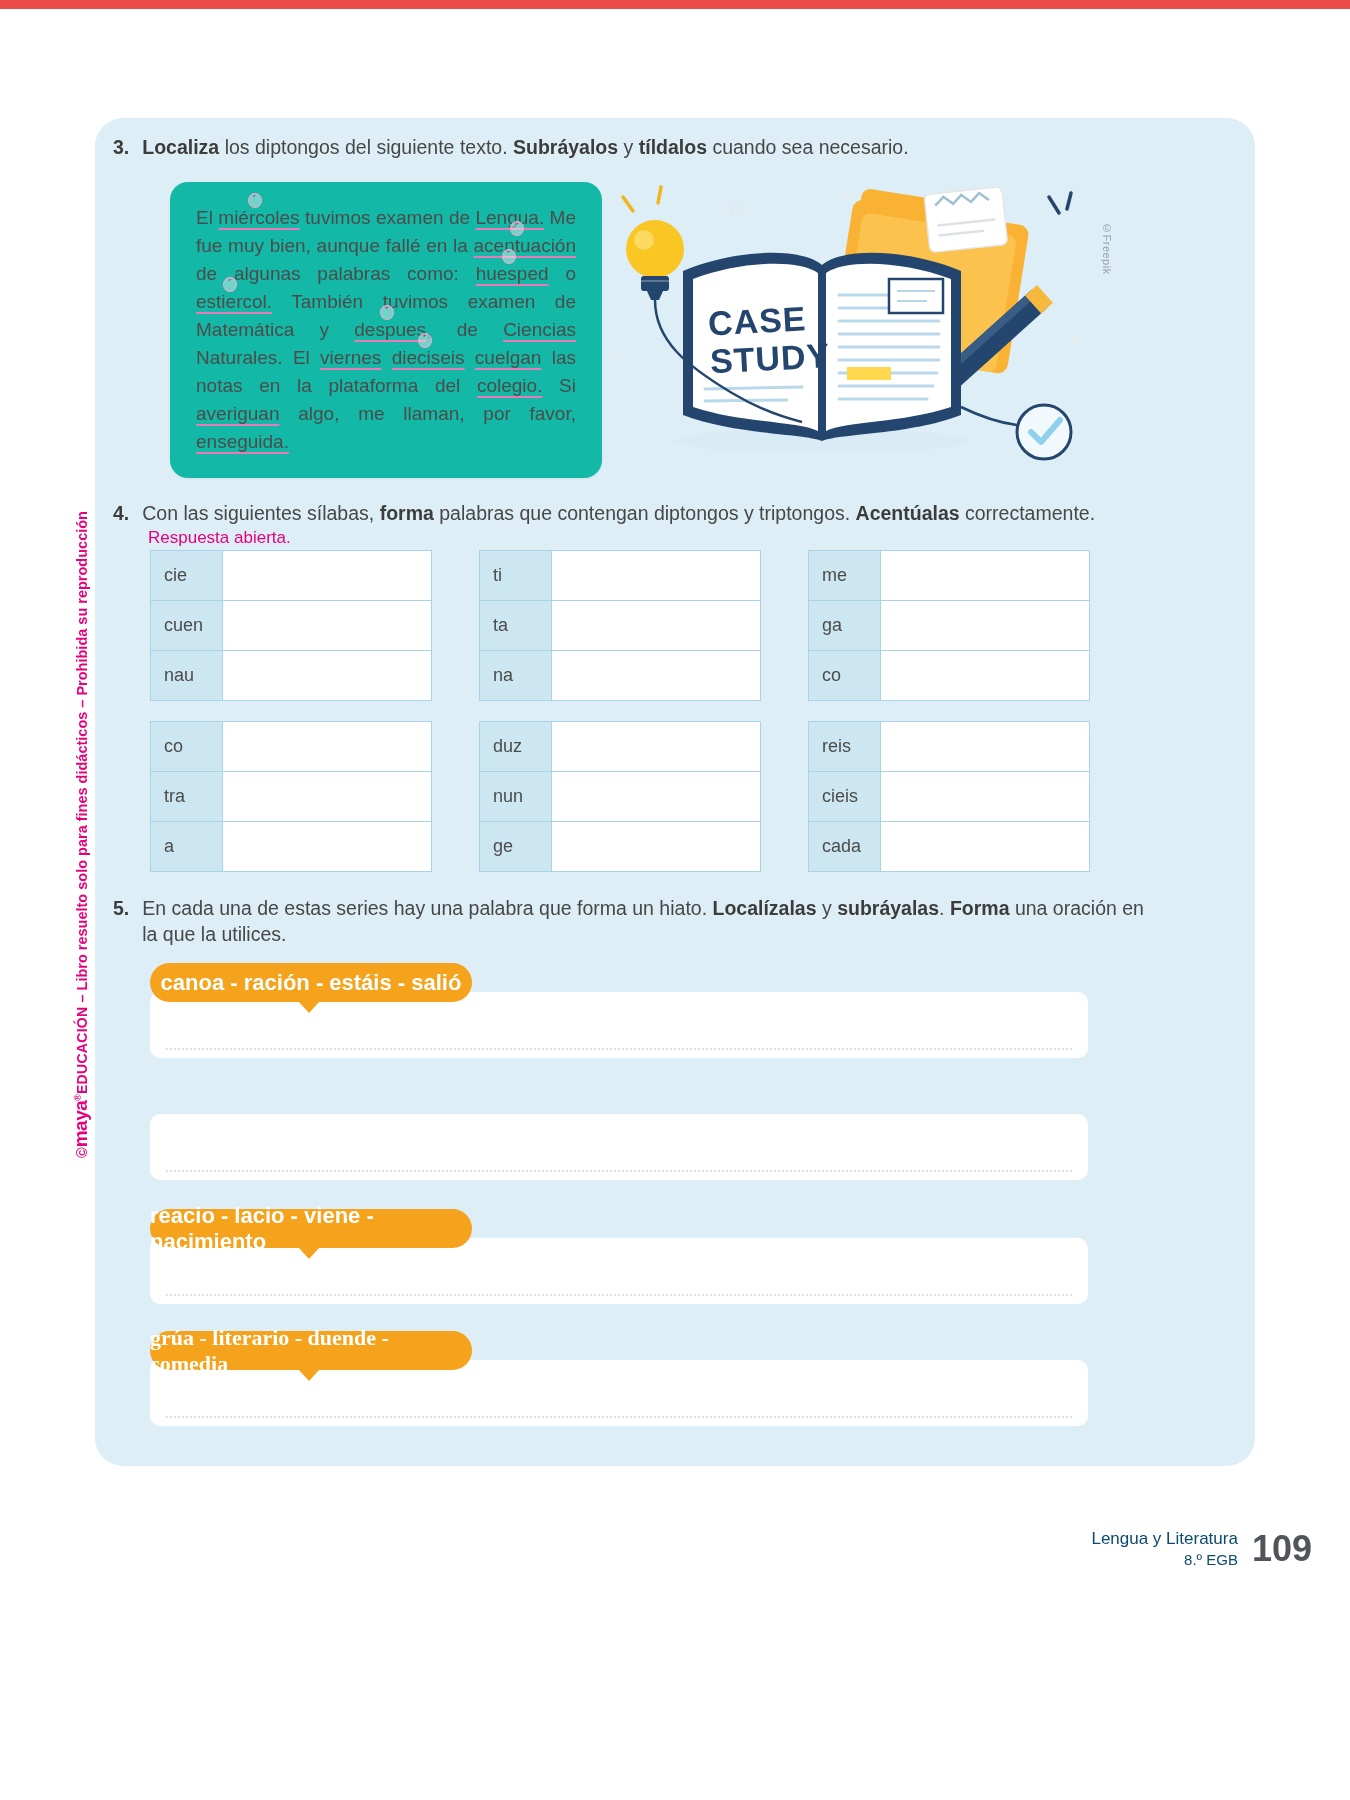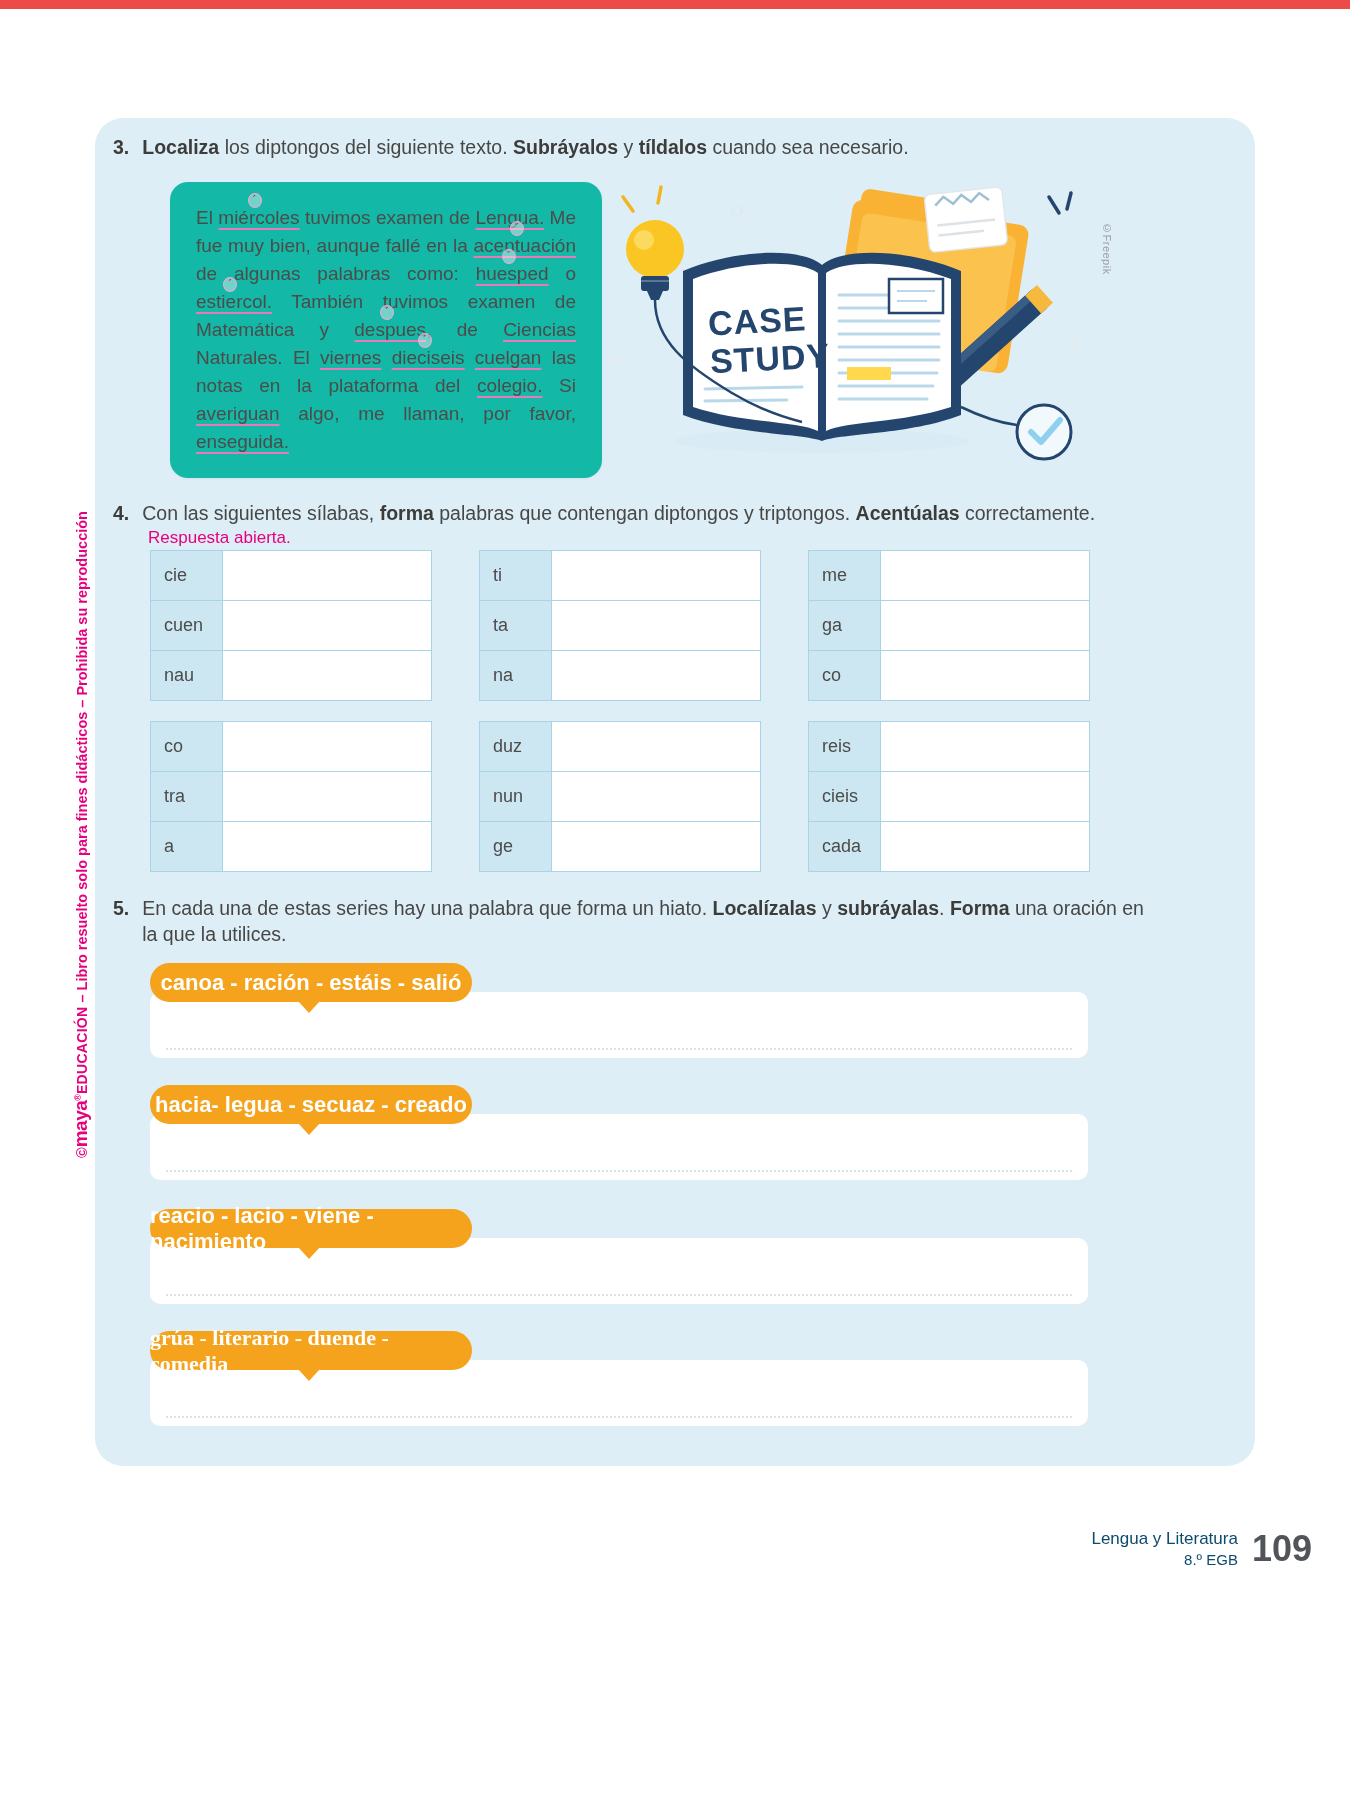--- a/index.html
+++ b/index.html
@@ -273,23 +273,20 @@
           <div class="write-line"></div>
         </div>
       <div class="banner">
           <span>canoa - ración - estáis - salió</span>
         </div>
     </div>
     <div class="series" style="top:967px;">
       <div class="box">
           <div class="write-line"></div>
         </div>
-      <div class="banner">
-          <span>hacia- legua - secuaz - creado</span>
-        </div>
     </div>
     <div class="series" style="top:1091px;">
       <div class="box">
           <div class="write-line"></div>
         </div>
       <div class="banner">
           <span>reacio - lacio - viene - nacimiento</span>
         </div>
     </div>
     <div class="series" style="top:1213px;font-family:Liberation Serif, serif;">

